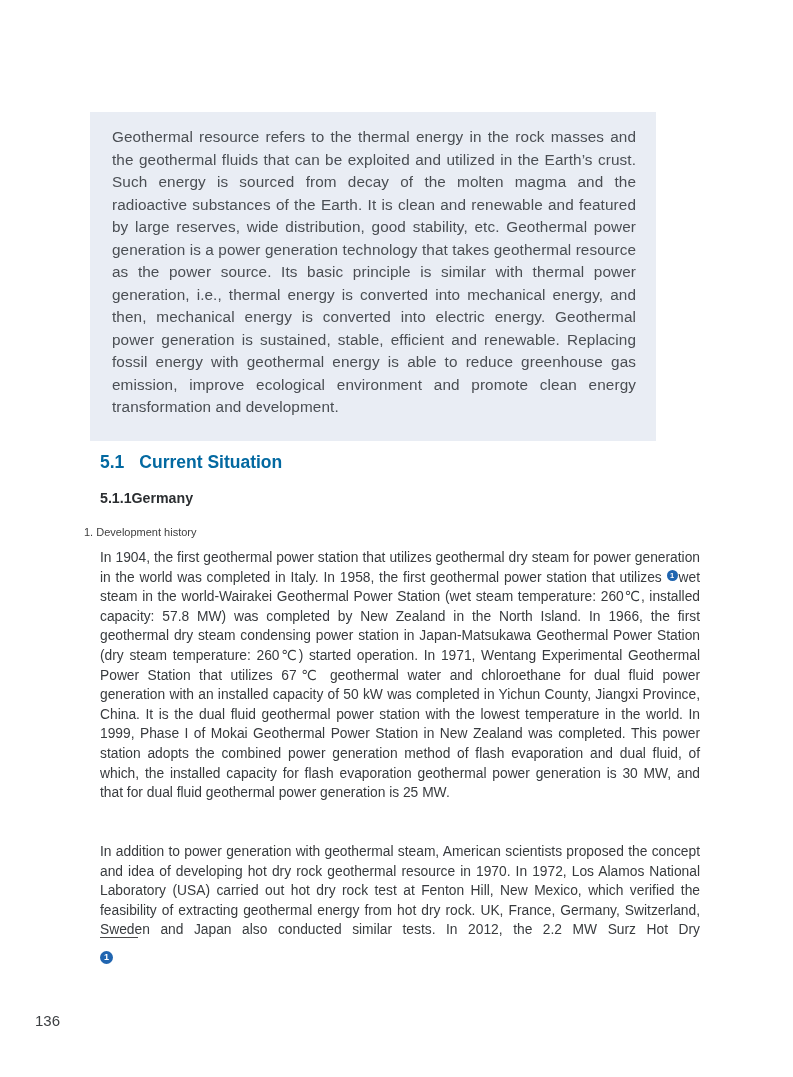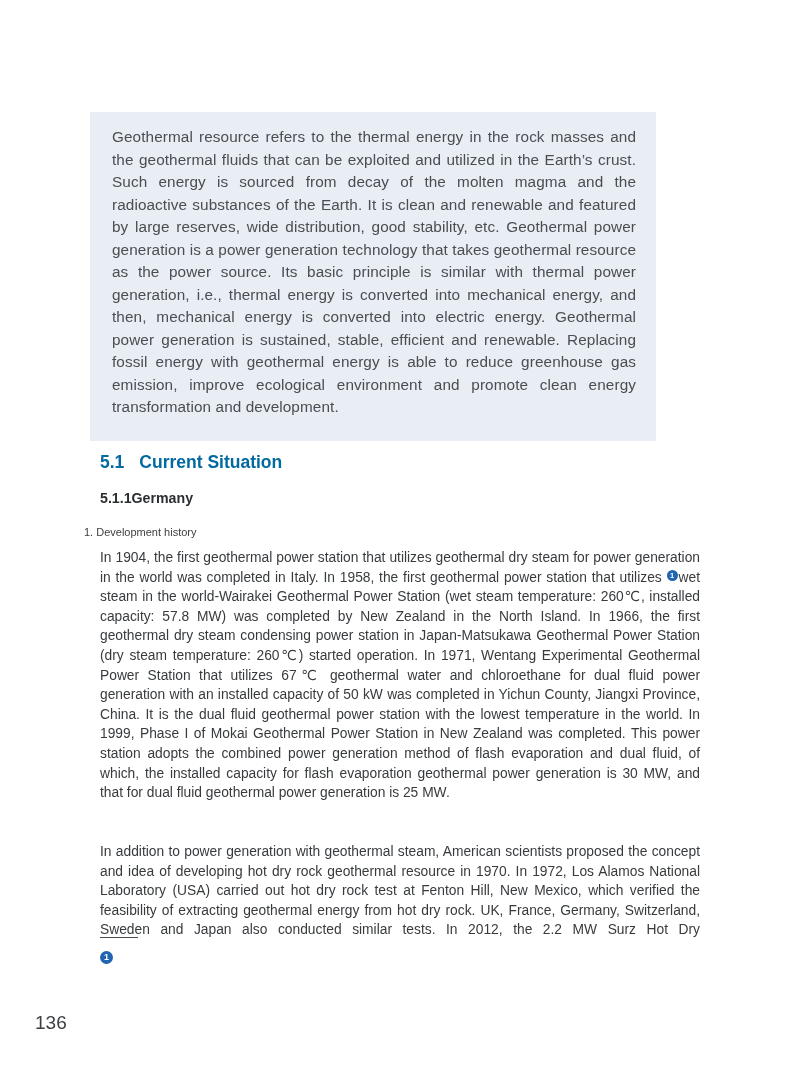--- a/index.html
+++ b/index.html
@@ -110,21 +110,21 @@
     font-size: 9px;
     font-weight: bold;
     line-height: 13px;
     text-align: center;
     text-align-last: center;
   }
   .page-number {
     position: absolute;
     left: 35px;
     top: 1012px;
-    font-size: 19px;
+    font-size: 15px;
     color: #3c3f42;
   }
 </style>
 </head>
 <body>
 
 <div class="page">
 
   <div class="highlight-box">
     <p>Geothermal resource refers to the thermal energy in the rock masses and the geothermal fluids that can be exploited and utilized in the Earth’s crust. Such energy is sourced from decay of the molten magma and the radioactive substances of the Earth. It is clean and renewable and featured by large reserves, wide distribution, good stability, etc. Geothermal power generation is a power generation technology that takes geothermal resource as the power source. Its basic principle is similar with thermal power generation, i.e., thermal energy is converted into mechanical energy, and then, mechanical energy is converted into electric energy. Geothermal power generation is sustained, stable, efficient and renewable. Replacing fossil energy with geothermal energy is able to reduce greenhouse gas emission, improve ecological environment and promote clean energy transformation and development.</p>

